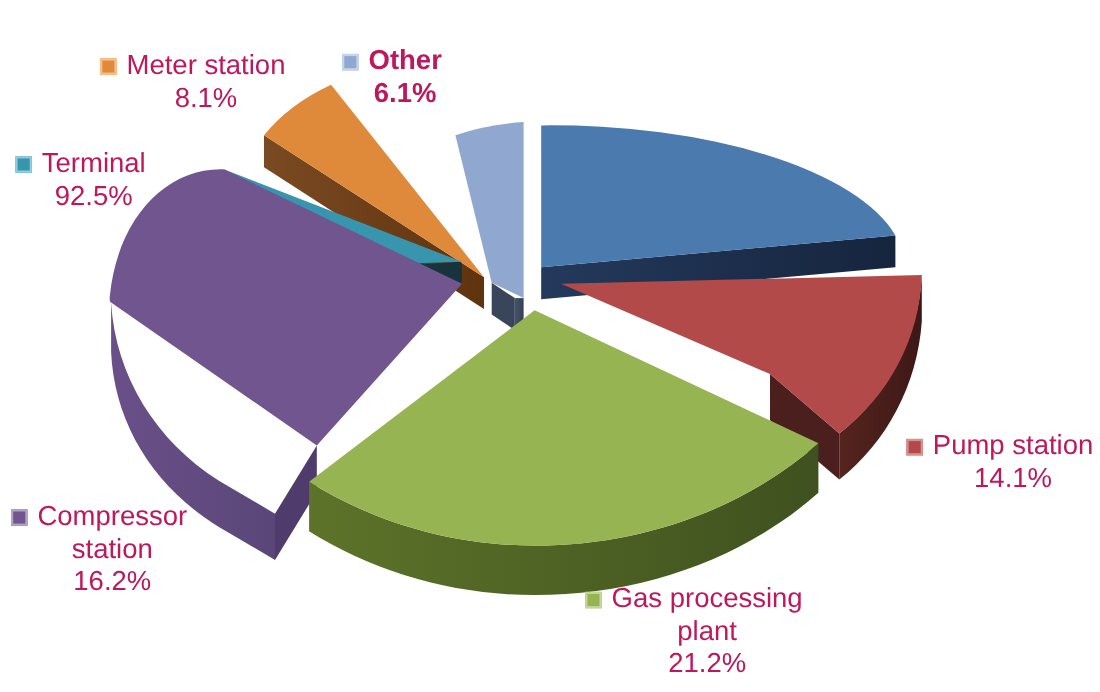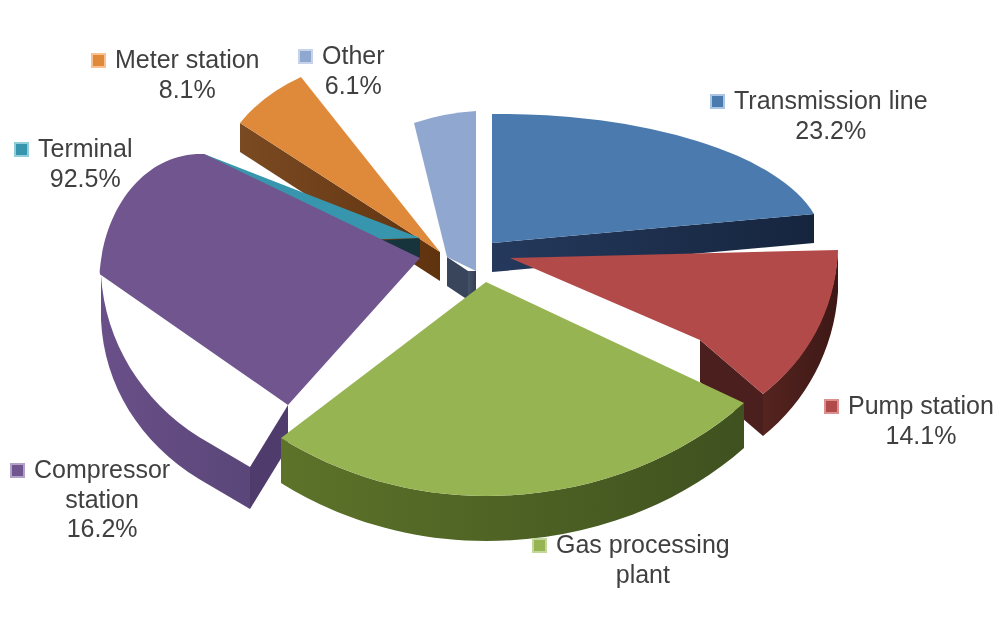--- a/index.html
+++ b/index.html
@@ -8,21 +8,21 @@
     background:#ffffff;
     font-family:"Liberation Sans", sans-serif;
     overflow:hidden;
     position:relative;
   }
   #chart-root{position:absolute;left:0;top:0;width:1000px;height:629px;}
   svg#pie-svg{position:absolute;left:0;top:0;width:1000px;height:629px;}
 
   .label-block{
     position:absolute;
-    color:#404040;
+    color:#be185d;
     font-size:25px;
     line-height:1.18;
     white-space:nowrap;
   }
   .label-row{display:flex;align-items:flex-start;gap:9px;}
   .swatch{
     display:inline-block;
     width:15px;height:15px;
     margin-top:8px;
     flex:0 0 auto;
@@ -132,42 +132,36 @@
 
     <path d="M 486,282
              C 486,282 486,282 486,282
              L 281,438
              C 340,475 412,496 486,496
              C 585,496 677,462 744,403 L 486,282 Z" fill="#97B452"></path>
 
     <path d="M 492,114 L 492,243" stroke="#ffffff" stroke-width="2" fill="none" opacity="0"></path>
   </svg>
 
-  <div class="label-block" style="left:710px;top:86px;">
-    <div class="label-row">
-      <span class="swatch" style="background:#4A7AAE;border:2px solid #A9C4E4;"></span>
-      <span class="label-text">Transmission line</span>
-    </div>
-    <div class="label-pct indent-pct ctr">23.2%</div>
-  </div>
 
   <div class="label-block" style="left:824px;top:391px;">
     <div class="label-row">
       <span class="swatch" style="background:#B14A48;border:2px solid #D9918F;"></span>
       <span class="label-text">Pump station</span>
     </div>
     <div class="label-pct indent-pct ctr">14.1%</div>
   </div>
 
   <div class="label-block" style="left:532px;top:530px;">
     <div class="label-row">
       <span class="swatch" style="background:#97B452;border:2px solid #C4D79B;"></span>
       <span class="label-text">Gas processing</span>
     </div>
     <div class="label-text indent-pct ctr">plant</div>
+    <div class="label-pct indent-pct ctr">21.2%</div>
   </div>
 
   <div class="label-block" style="left:10px;top:455px;">
     <div class="label-row">
       <span class="swatch" style="background:#70558F;border:2px solid #B3A2C7;"></span>
       <span class="label-text">Compressor</span>
     </div>
     <div class="label-text indent-pct ctr">station</div>
     <div class="label-pct indent-pct ctr">16.2%</div>
   </div>
@@ -181,21 +175,21 @@
   </div>
 
   <div class="label-block" style="left:91px;top:45px;">
     <div class="label-row">
       <span class="swatch" style="background:#DF8A3B;border:2px solid #FAC090;"></span>
       <span class="label-text">Meter station</span>
     </div>
     <div class="label-pct indent-pct ctr">8.1%</div>
   </div>
 
-  <div class="label-block" style="left:298px;top:41px;">
+  <div class="label-block" style="left:311px;top:41px;font-weight:bold;">
     <div class="label-row">
       <span class="swatch" style="background:#90A8D0;border:2px solid #C6D3E9;"></span>
       <span class="label-text">Other</span>
     </div>
     <div class="label-pct indent-pct ctr">6.1%</div>
   </div>
 
 </div>
 
 </body></html>

